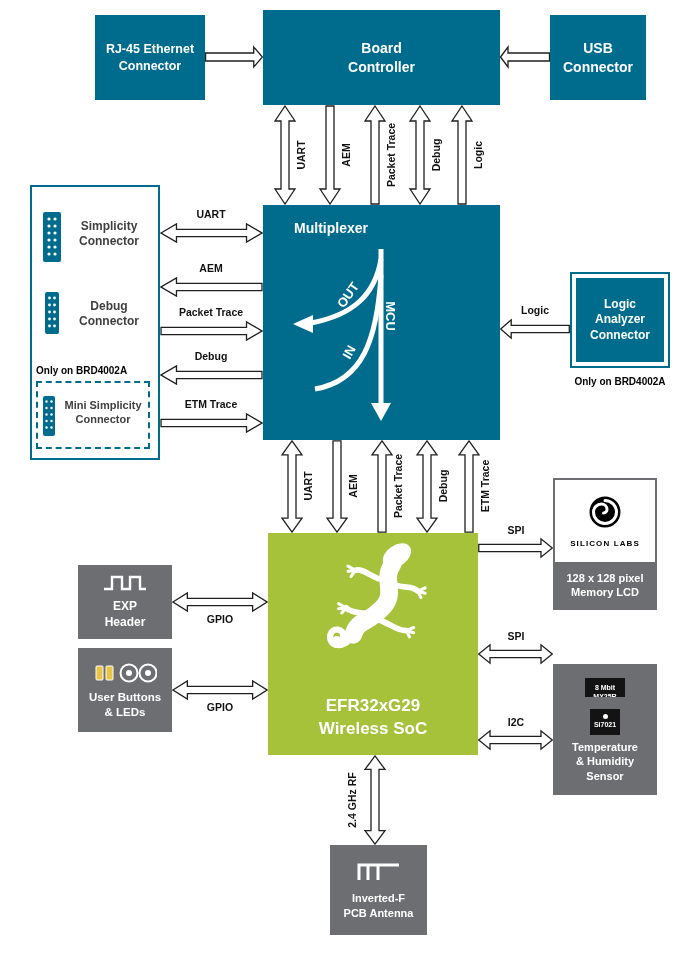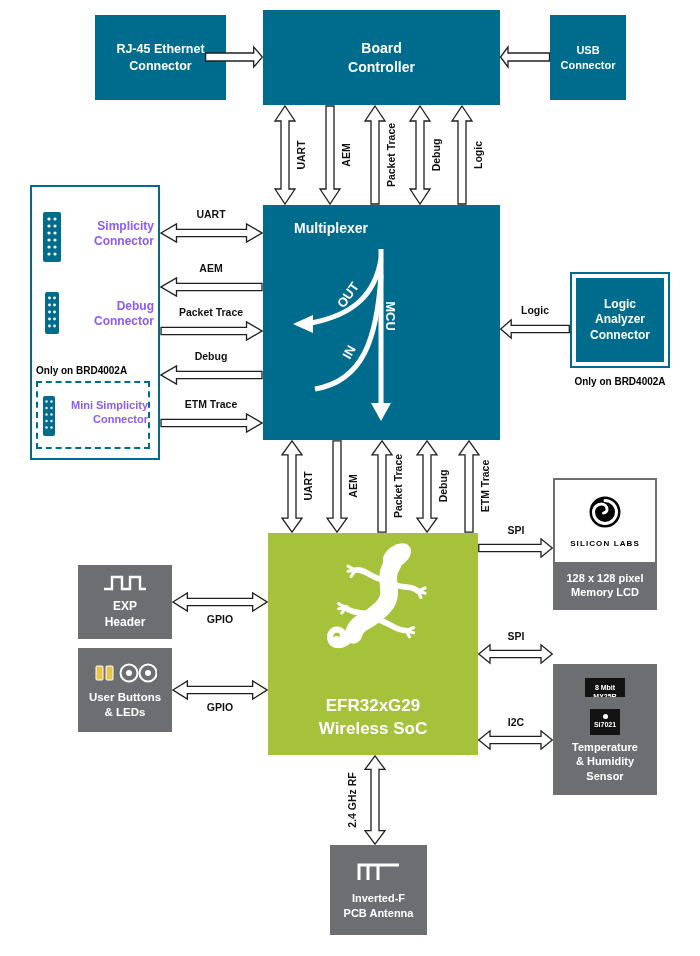--- a/index.html
+++ b/index.html
@@ -18,21 +18,21 @@
   .pre  { white-space:pre-line; line-height:1.3; }
   .arr  { position:absolute; }
   .arr svg { display:block; width:100%; height:100%; }
   .alabel {
     position:absolute; transform:translate(-50%,-50%);
     font-size:10.5px; font-weight:bold; color:#111; white-space:nowrap; text-align:center;
   }
   .vlabel { transform:translate(-50%,-50%) rotate(-90deg); }
   .panel { position:absolute; background:#fff; border:2px solid #006C8D; box-sizing:border-box; }
   .tealtext {
-    position:absolute; color:#8b5cf6; font-weight:bold; text-align:right;
+    position:absolute; color:#404040; font-weight:bold; text-align:center;
     line-height:1.25; white-space:pre-line;
   }
   .note { position:absolute; font-size:10px; font-weight:bold; color:#000; white-space:nowrap; }
   .dashed { position:absolute; border:2px dashed #006C8D; box-sizing:border-box; }
   .muxlabel {
     position:absolute; transform:translate(-50%,-50%);
     color:#fff; font-weight:bold; white-space:nowrap;
   }
   .chip {
     background:#131313; color:#fff; font-weight:bold; font-size:7px; line-height:1.25;
@@ -49,31 +49,31 @@
     align-self:stretch; height:46px; background:#6D6E71; color:#fff; font-weight:bold;
     font-size:11px; display:flex; align-items:center; justify-content:center;
     white-space:pre-line; line-height:1.3; text-align:center;
   }
 </style>
 </head>
 <body>
 
 <div id="canvas">
 
-  <div class="box teal pre" style="left:95px; top:15px; width:131px; height:85px; font-size:12.5px;">
+  <div class="box teal pre" style="left:95px; top:15px; width:110px; height:85px; font-size:12.5px;">
     <span class="pre">RJ-45 Ethernet
 Connector</span>
   </div>
 
   <div class="box teal pre" style="left:263px; top:10px; width:237px; height:95px; font-size:14px;">
     <span class="pre">Board
 Controller</span>
   </div>
 
-  <div class="box teal pre" style="left:550px; top:15px; width:76px; height:85px; font-size:11px;">
+  <div class="box teal pre" style="left:550px; top:15px; width:96px; height:85px; font-size:14px;">
     <span class="pre">USB
 Connector</span>
   </div>
 
   <div class="arr" style="left:205px; top:45px; width:58px; height:24px;">
     <svg viewBox="0 0 100 24" preserveAspectRatio="none">
         <polygon points="1,8 84,8 84,2 99,12 84,22 84,16 1,16" fill="#fff" stroke="#1f1f1f" stroke-width="1.3" vector-effect="non-scaling-stroke"></polygon>
       </svg>
   </div>
   <div class="arr" style="left:500px; top:45px; width:50px; height:24px;">

